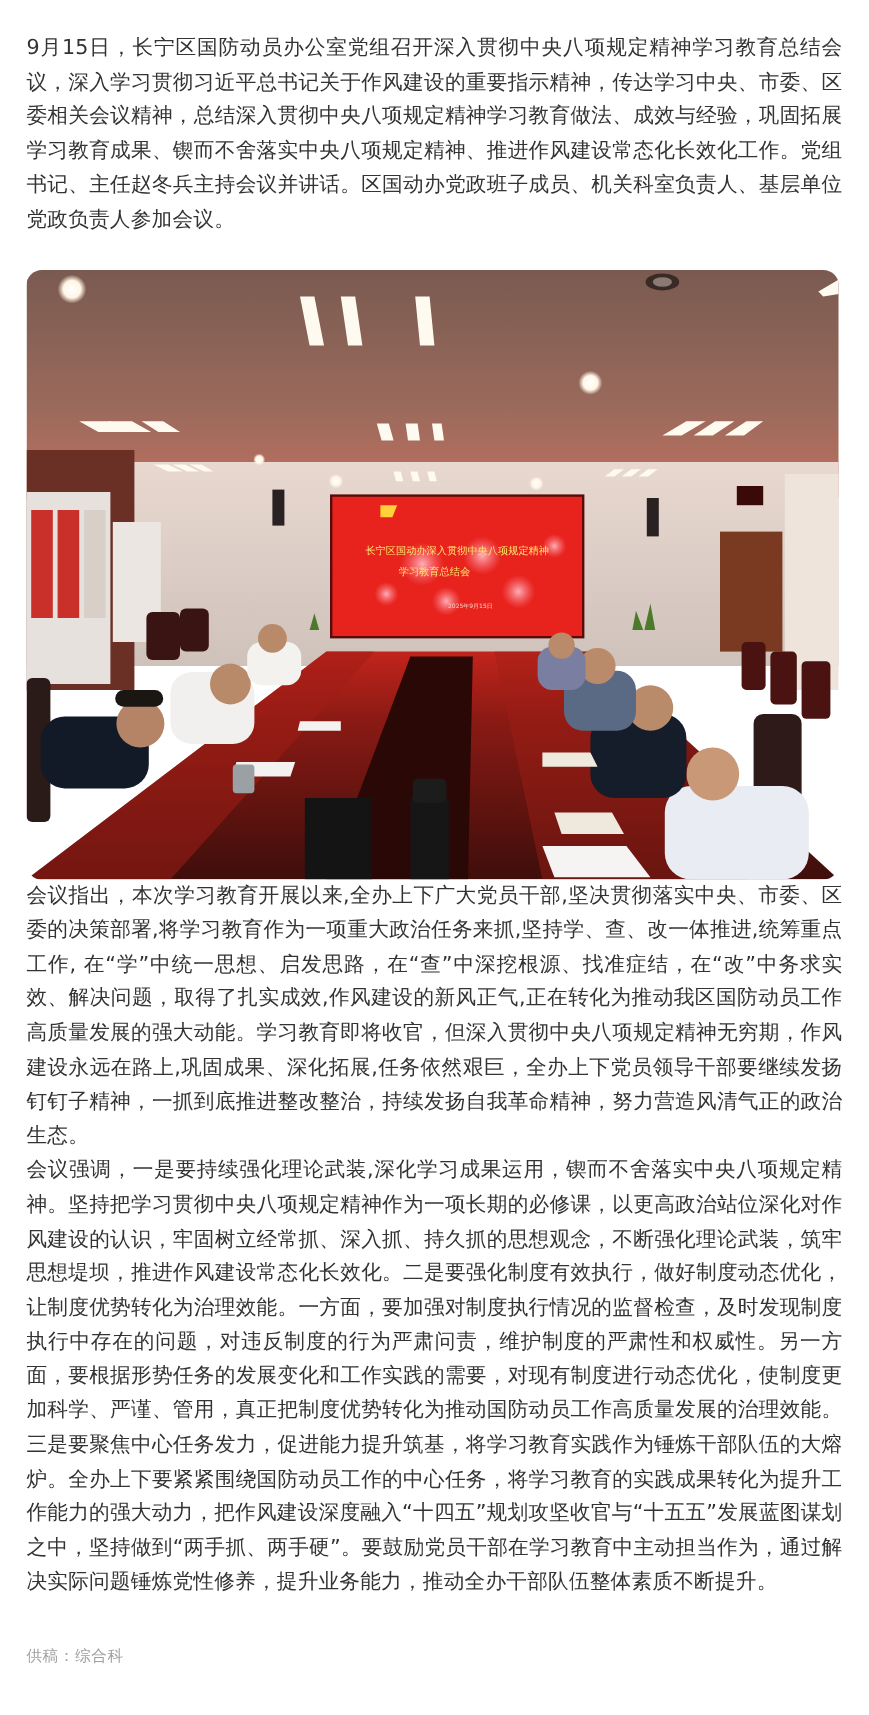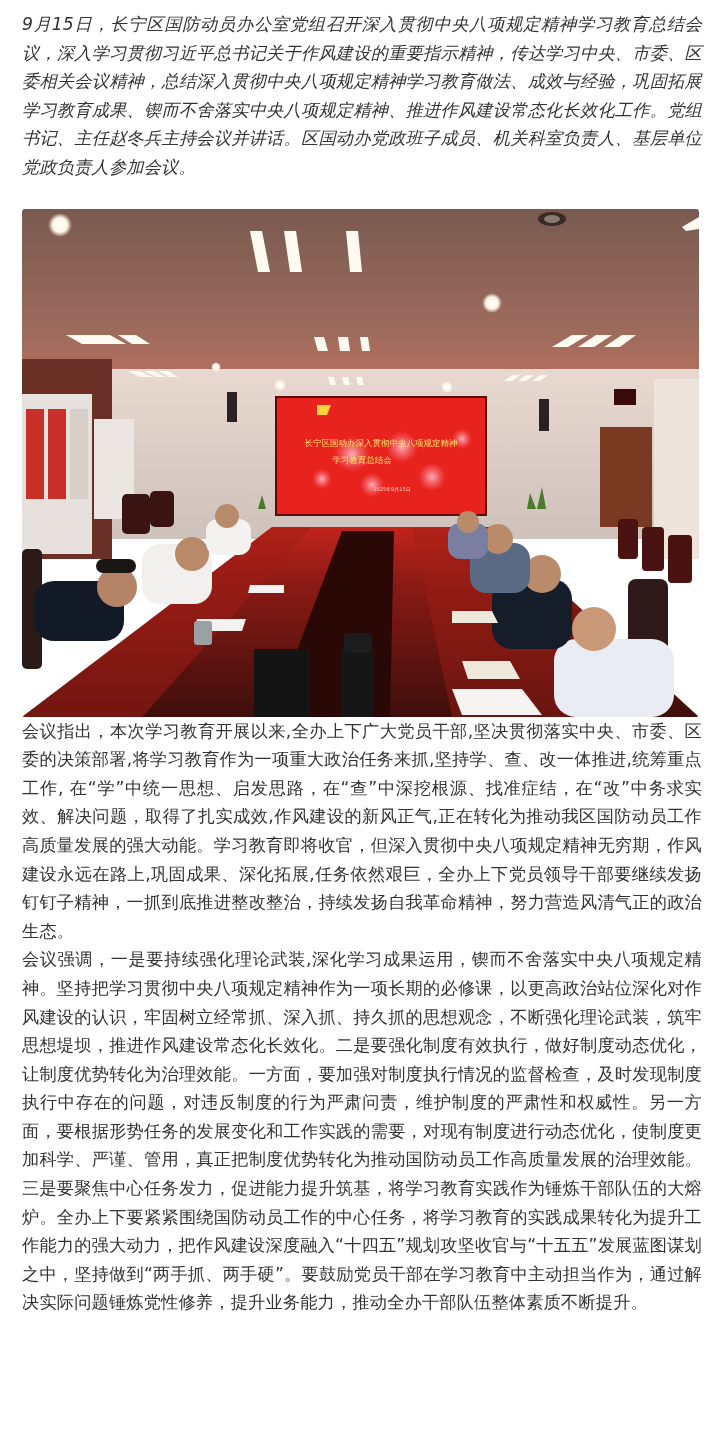--- a/index.html
+++ b/index.html
@@ -11,28 +11,28 @@
     color: #333333;
   }
   .article { padding: 8px 22px 0 22px; box-sizing: border-box; width: 724px; }
   .para {
     margin: 0;
     font-size: 17.2px;
     line-height: 28.6px;
     text-align: justify;
     letter-spacing: 0.2px;
   }
-  .para-1 { margin-top: 2px; font-style: italic; }
+  .para-1 { margin-top: 18px; }
   .photo {
     margin: 27px 0 0 0;
     width: 677px;
     height: 508px;
     position: relative;
     overflow: hidden;
-    border-radius: 3px;
+    border-radius: 13px;
   }
   .photo svg { display: block; }
   .para-2 { }
   .para-3 { }
   .footer {
     margin-top: 38px;
     font-size: 13px;
     color: #a0a0a0;
     letter-spacing: 0.5px;
   }
@@ -202,13 +202,14 @@
         <polygon points="505,300 508,284 514,300"></polygon>
         <polygon points="236,300 240,286 244,300"></polygon>
       </g>
     </svg>
   </div>
 
   <p class="para para-2">会议指出，本次学习教育开展以来,全办上下广大党员干部,坚决贯彻落实中央、市委、区委的决策部署,将学习教育作为一项重大政治任务来抓,坚持学、查、改一体推进,统筹重点工作, 在“学”中统一思想、启发思路，在“查”中深挖根源、找准症结，在“改”中务求实效、解决问题，取得了扎实成效,作风建设的新风正气,正在转化为推动我区国防动员工作高质量发展的强大动能。学习教育即将收官，但深入贯彻中央八项规定精神无穷期，作风建设永远在路上,巩固成果、深化拓展,任务依然艰巨，全办上下党员领导干部要继续发扬钉钉子精神，一抓到底推进整改整治，持续发扬自我革命精神，努力营造风清气正的政治生态。</p>
 
   <p class="para para-3">会议强调，一是要持续强化理论武装,深化学习成果运用，锲而不舍落实中央八项规定精神。坚持把学习贯彻中央八项规定精神作为一项长期的必修课，以更高政治站位深化对作风建设的认识，牢固树立经常抓、深入抓、持久抓的思想观念，不断强化理论武装，筑牢思想堤坝，推进作风建设常态化长效化。二是要强化制度有效执行，做好制度动态优化，让制度优势转化为治理效能。一方面，要加强对制度执行情况的监督检查，及时发现制度执行中存在的问题，对违反制度的行为严肃问责，维护制度的严肃性和权威性。另一方面，要根据形势任务的发展变化和工作实践的需要，对现有制度进行动态优化，使制度更加科学、严谨、管用，真正把制度优势转化为推动国防动员工作高质量发展的治理效能。三是要聚焦中心任务发力，促进能力提升筑基，将学习教育实践作为锤炼干部队伍的大熔炉。全办上下要紧紧围绕国防动员工作的中心任务，将学习教育的实践成果转化为提升工作能力的强大动力，把作风建设深度融入“十四五”规划攻坚收官与“十五五”发展蓝图谋划之中，坚持做到“两手抓、两手硬”。要鼓励党员干部在学习教育中主动担当作为，通过解决实际问题锤炼党性修养，提升业务能力，推动全办干部队伍整体素质不断提升。</p>
 
+  <div class="footer">供稿：综合科</div>
 </div>
 
 </body></html>

